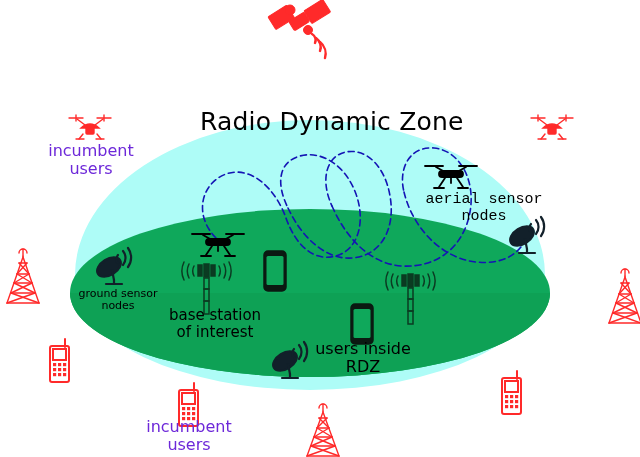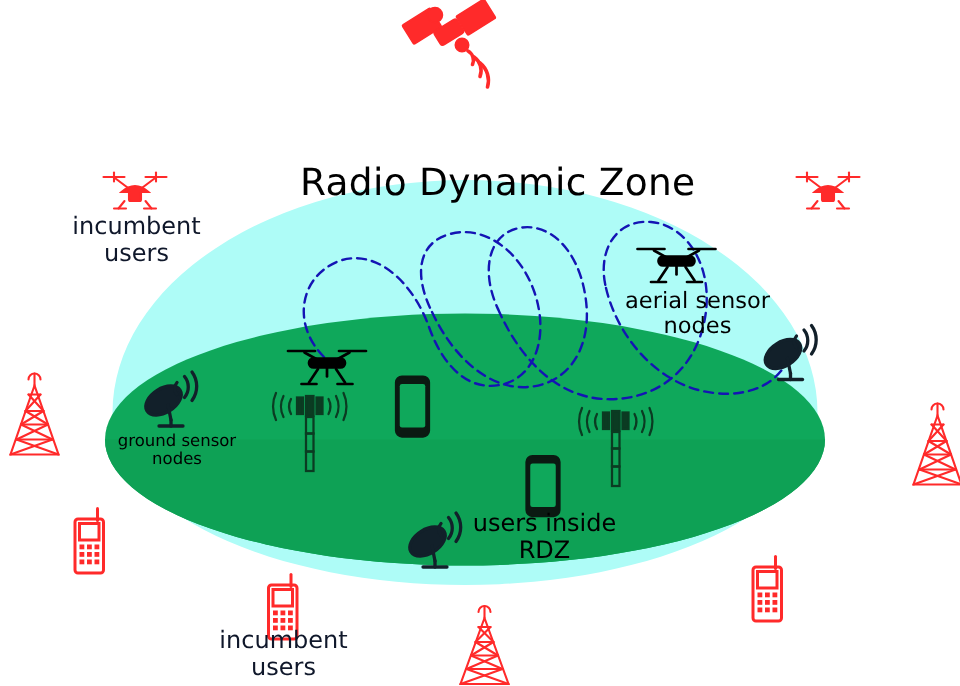--- a/index.html
+++ b/index.html
@@ -1,21 +1,21 @@
 <!DOCTYPE html>
 <html><head>
 <meta charset="utf-8">
 <style>
   html,body{margin:0;padding:0;background:#ffffff;}
   body{width:640px;height:457px;overflow:hidden;
        font-family:"DejaVu Sans","Liberation Sans",sans-serif;}
   #stage{position:relative;width:640px;height:457px;background:#fff;}
   .abs{position:absolute;}
   .lbl{position:absolute;text-align:center;line-height:1.12;white-space:pre;}
-  .lbl-red{color:#0f172a;}
+  .lbl-red{color:#6d28d9;}
   .lbl-black{color:#000000;}
   svg{display:block;overflow:visible;}
   .zone-title{position:absolute;color:#000;font-size:25px;letter-spacing:.2px;white-space:nowrap;}
 </style>
 </head>
 <body>
 
 <div id="stage">
 
   <svg class="abs" style="left:75px;top:60px;" width="470" height="330">
@@ -112,21 +112,21 @@
       <line x1="13" y1="7" x2="22" y2="12"></line>
         <line x1="43" y1="7" x2="34" y2="12"></line>
       <rect x="16" y="11" width="24" height="6" rx="3" fill="#000"></rect>
       <line x1="28" y1="17" x2="28" y2="23"></line>
       <line x1="22" y1="18" x2="16" y2="27"></line>
         <line x1="34" y1="18" x2="40" y2="27"></line>
       <line x1="11" y1="28" x2="21" y2="28"></line>
         <line x1="35" y1="28" x2="45" y2="28"></line>
     </g>
   </svg>
-  <div class="lbl lbl-black" style="left:403px;top:192px;width:124px;font-size:15px;">aerial sensor
+  <div class="lbl lbl-black" style="left:422px;top:192px;width:124px;font-size:15px;font-family:Liberation Mono, monospace;">aerial sensor
 nodes</div>
 
   <svg class="abs" style="left:190px;top:228px;" width="56" height="34">
     <g fill="#000" stroke="#000" stroke-width="1.8" stroke-linecap="round">
       <line x1="2" y1="6" x2="20" y2="6"></line>
       <line x1="36" y1="6" x2="54" y2="6"></line>
       <line x1="13" y1="7" x2="22" y2="12"></line>
         <line x1="43" y1="7" x2="34" y2="12"></line>
       <rect x="16" y="11" width="24" height="6" rx="3" fill="#000"></rect>
       <line x1="28" y1="17" x2="28" y2="23"></line>
@@ -184,20 +184,22 @@
       <rect x="26" y="31" width="5" height="12"></rect>
       <rect x="26" y="43" width="5" height="13"></rect>
       <path d="M 16 8 a 7 9 0 0 0 0 10"></path>
       <path d="M 11 6 a 10 13 0 0 0 0 14"></path>
       <path d="M 6 4 a 13 17 0 0 0 0 18"></path>
       <path d="M 41 8 a 7 9 0 0 1 0 10"></path>
       <path d="M 46 6 a 10 13 0 0 1 0 14"></path>
       <path d="M 51 4 a 13 17 0 0 1 0 18"></path>
     </g>
   </svg>
+  <div class="lbl lbl-black" style="left:150px;top:307px;width:130px;font-size:15px;">base station
+of interest</div>
 
   <svg class="abs" style="left:382px;top:268px;" width="62" height="60">
     <g stroke="#0B3B22" stroke-width="1.5" fill="none" stroke-linecap="round">
       <rect x="26" y="6" width="5" height="13" fill="#0B3B22"></rect>
       <rect x="20" y="7" width="4" height="11" fill="#0B3B22"></rect>
       <rect x="33" y="7" width="4" height="11" fill="#0B3B22"></rect>
       <rect x="26" y="20" width="5" height="11"></rect>
       <rect x="26" y="31" width="5" height="12"></rect>
       <rect x="26" y="43" width="5" height="13"></rect>
       <path d="M 16 8 a 7 9 0 0 0 0 10"></path>

